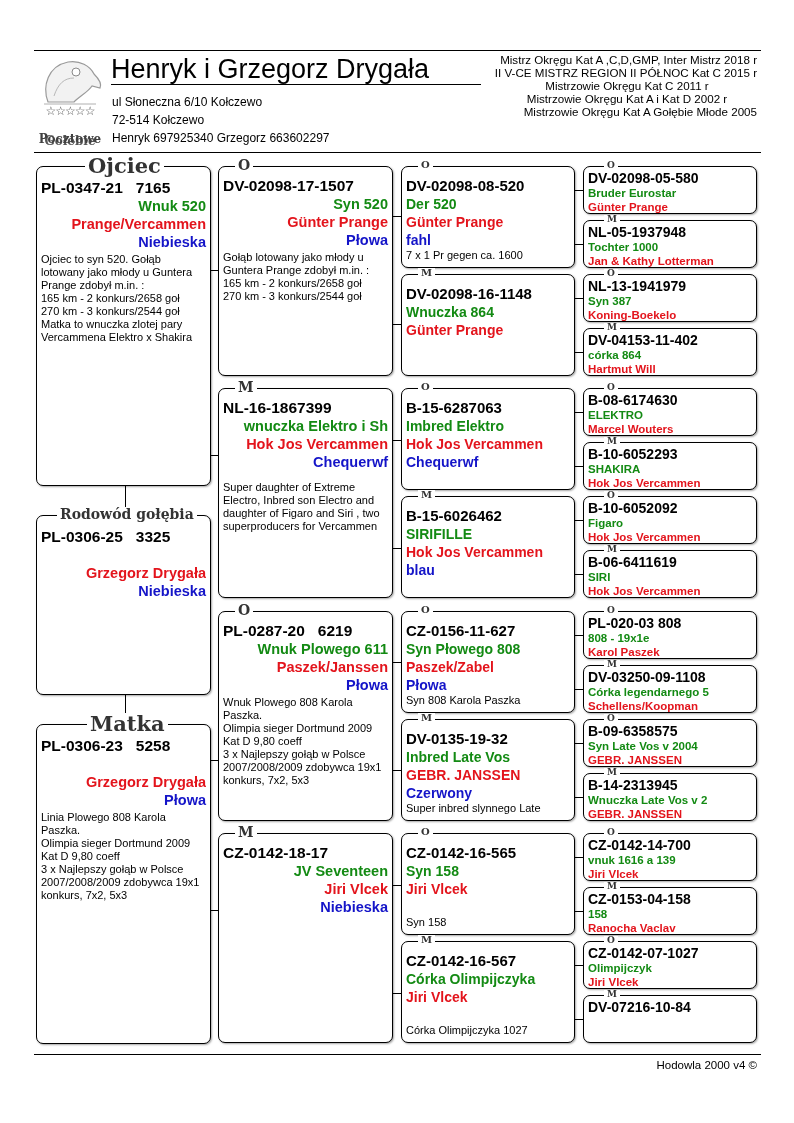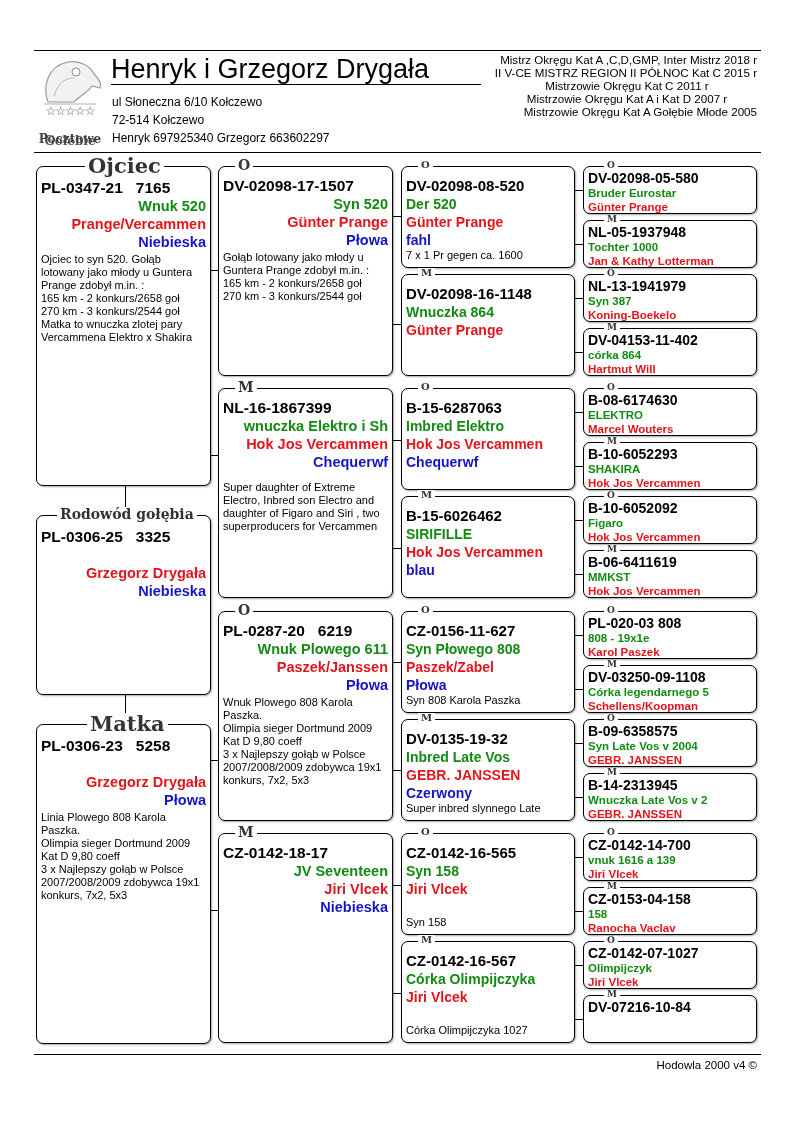--- a/index.html
+++ b/index.html
@@ -54,21 +54,21 @@
 
 <div class="title">Henryk i Grzegorz Drygała</div>
 <div class="addr" style="top:95px;">ul Słoneczna 6/10 Kołczewo</div>
 <div class="addr" style="top:113px;">72-514 Kołczewo</div>
 <div class="addr" style="top:131px;">Henryk 697925340 Grzegorz 663602297</div>
 
 <div class="titles">
   <div>Mistrz Okręgu Kat A ,C,D,GMP, Inter Mistrz 2018 r</div>
   <div>II V-CE MISTRZ REGION II PÓŁNOC Kat C 2015 r</div>
   <div class="c">Mistrzowie Okręgu Kat C 2011 r</div>
-  <div class="c">Mistrzowie Okręgu Kat A i Kat D 2007 r</div>
+  <div class="c">Mistrzowie Okręgu Kat A i Kat D 2002 r</div>
   <div>Mistrzowie Okręgu Kat A Gołębie Młode 2005</div>
 </div>
 
 <div class="vline" style="left:125px; top:485px; height:27px;"></div>
 <div class="vline" style="left:125px; top:695px; height:25px;"></div>
 
 <div class="hline" style="left:210px; top:455px; width:8px;"></div>
 <div class="vline" style="left:210px; top:270px; height:185px;"></div>
 <div class="hline" style="left:210px; top:270px; width:8px;"></div>
 <div class="hline" style="left:210px; top:760px; width:8px;"></div>
@@ -265,21 +265,21 @@
 </div>
 <div class="box c4" style="left:583px; top:496px; width:174px; height:48px; padding-top:3px;">
   <span class="lbl xs" style="left:20px;">O</span>
   <div class="ring">B-10-6052092</div>
   <div class="g">Figaro</div>
   <div class="r">Hok Jos Vercammen</div>
 </div>
 <div class="box c4" style="left:583px; top:550px; width:174px; height:48px; padding-top:3px;">
   <span class="lbl xs" style="left:20px;">M</span>
   <div class="ring">B-06-6411619</div>
-  <div class="g">MMKST</div>
+  <div class="g">SIRI</div>
   <div class="r">Hok Jos Vercammen</div>
 </div>
 <div class="box c4" style="left:583px; top:611px; width:174px; height:48px; padding-top:3px;">
   <span class="lbl xs" style="left:20px;">O</span>
   <div class="ring">PL-020-03 808</div>
   <div class="g">808 - 19x1e</div>
   <div class="r">Karol Paszek</div>
 </div>
 <div class="box c4" style="left:583px; top:665px; width:174px; height:48px; padding-top:3px;">
   <span class="lbl xs" style="left:20px;">M</span>

